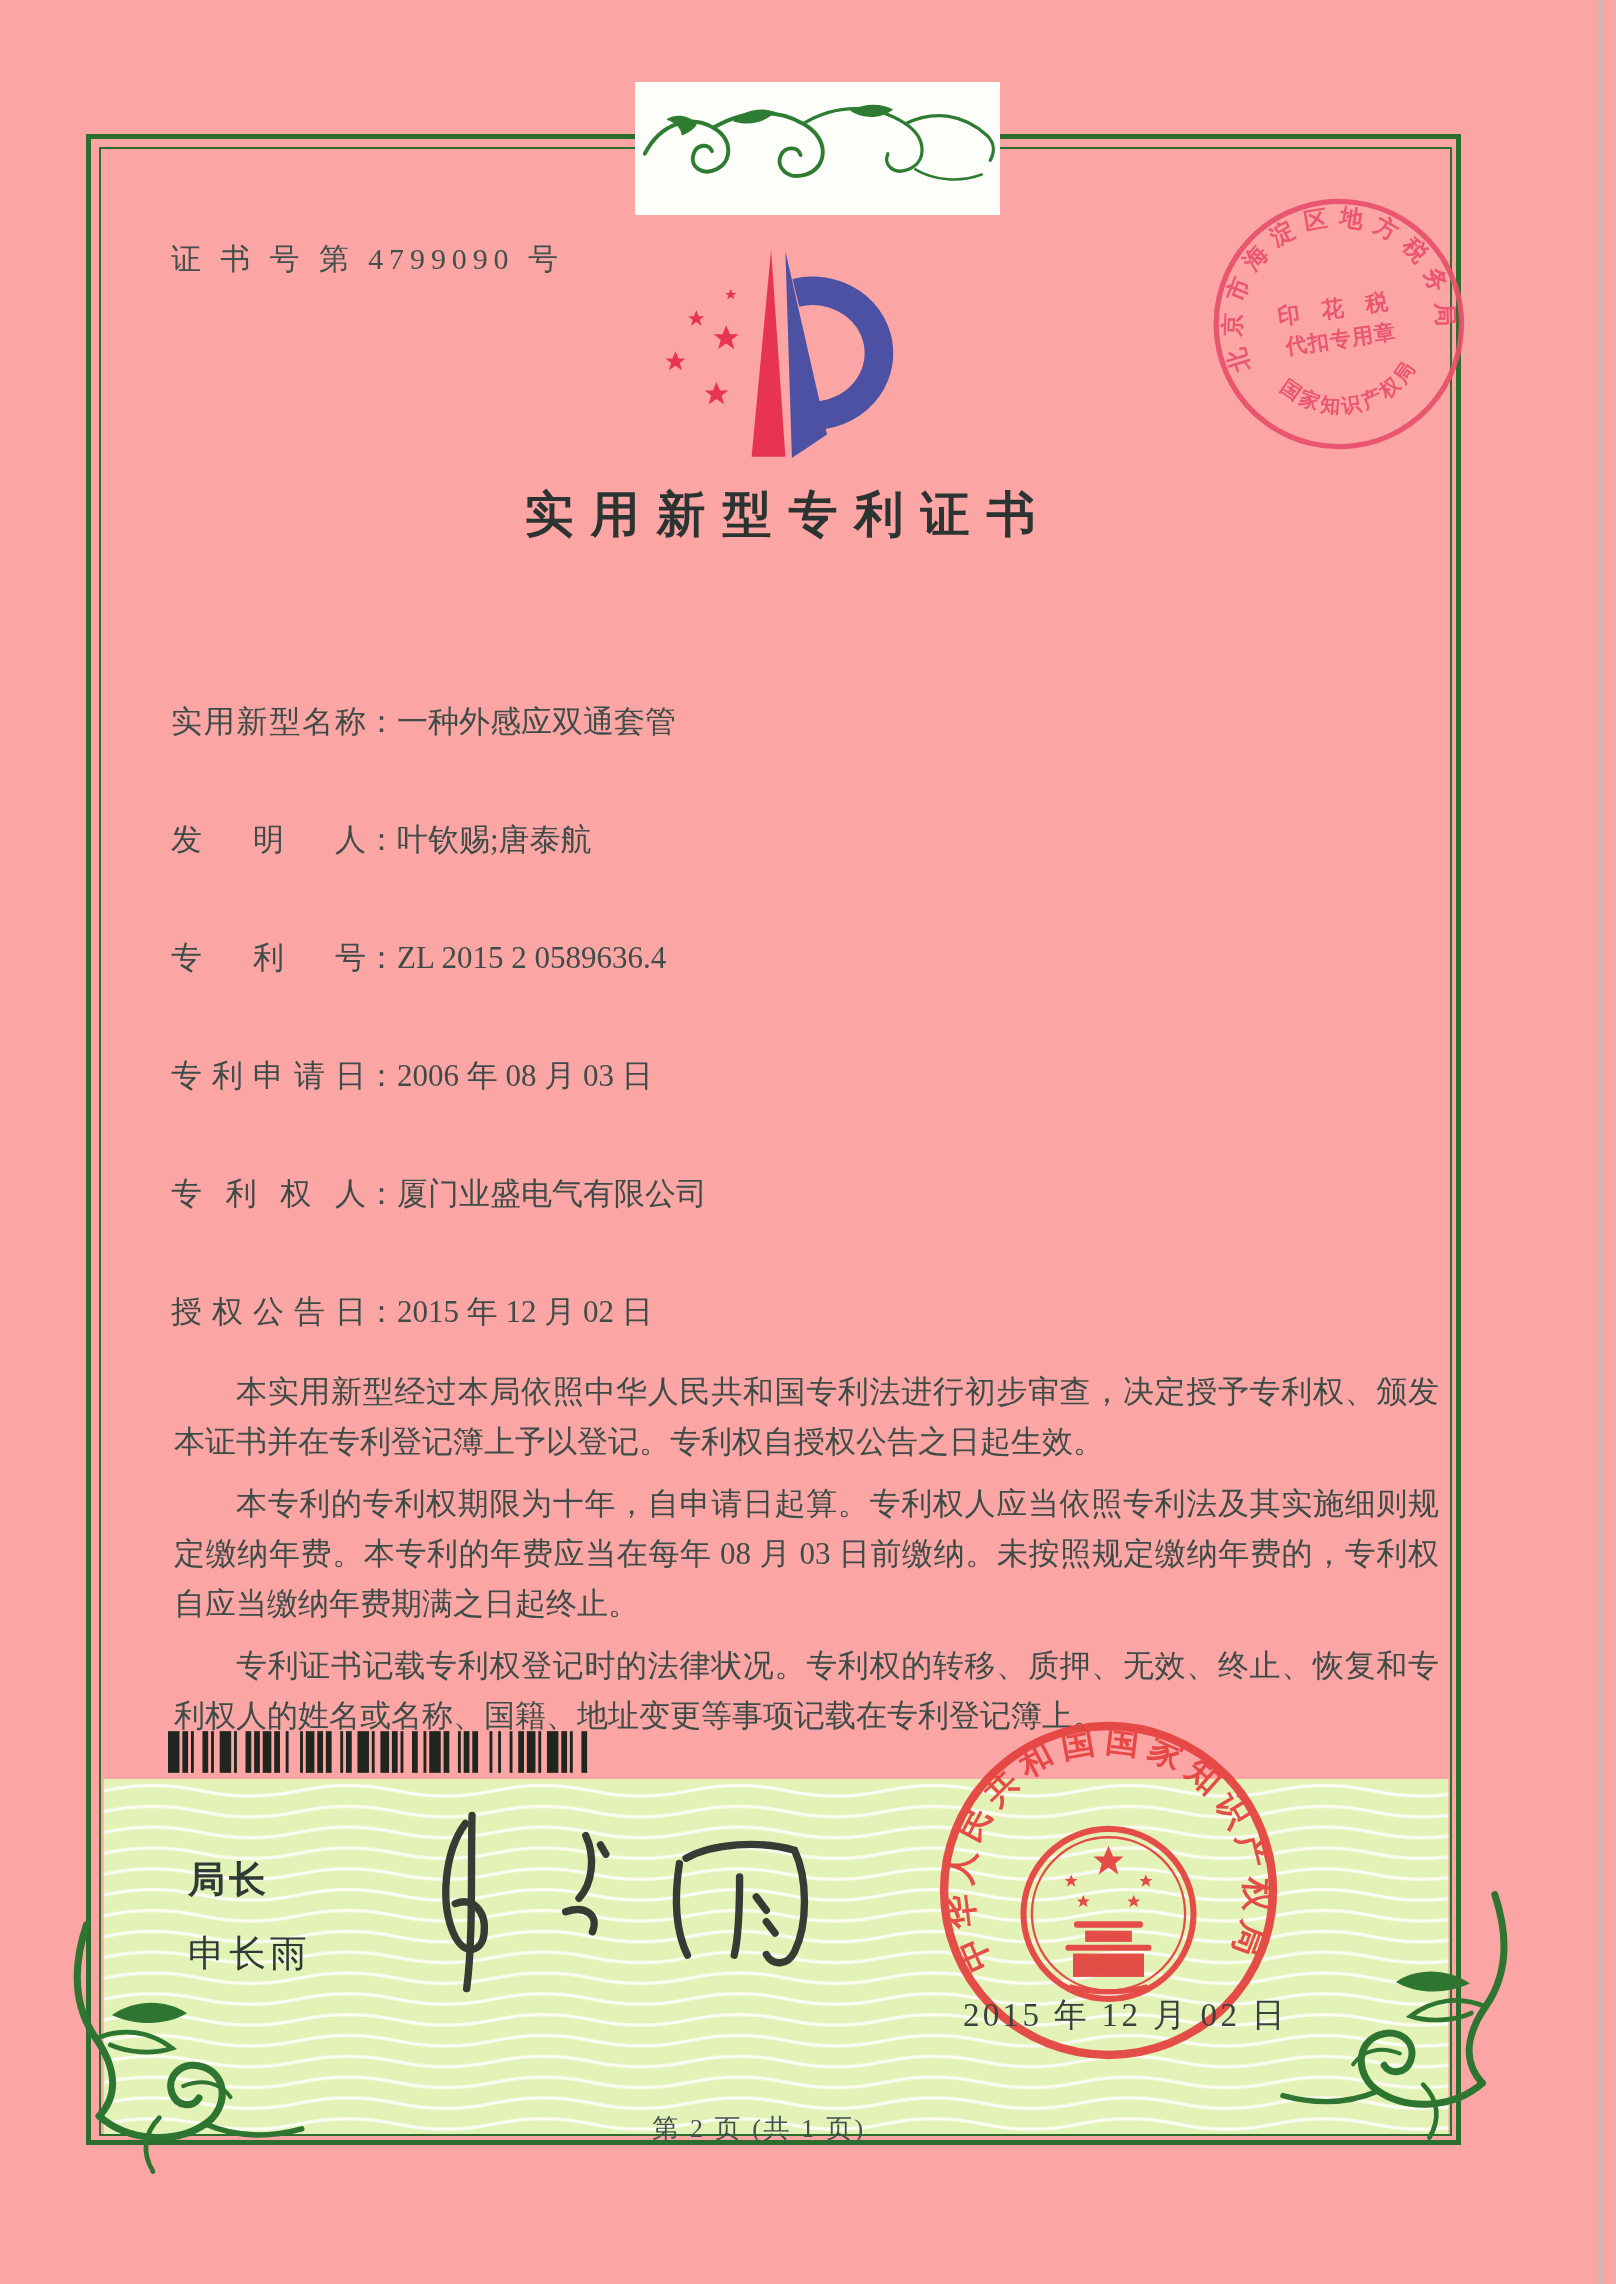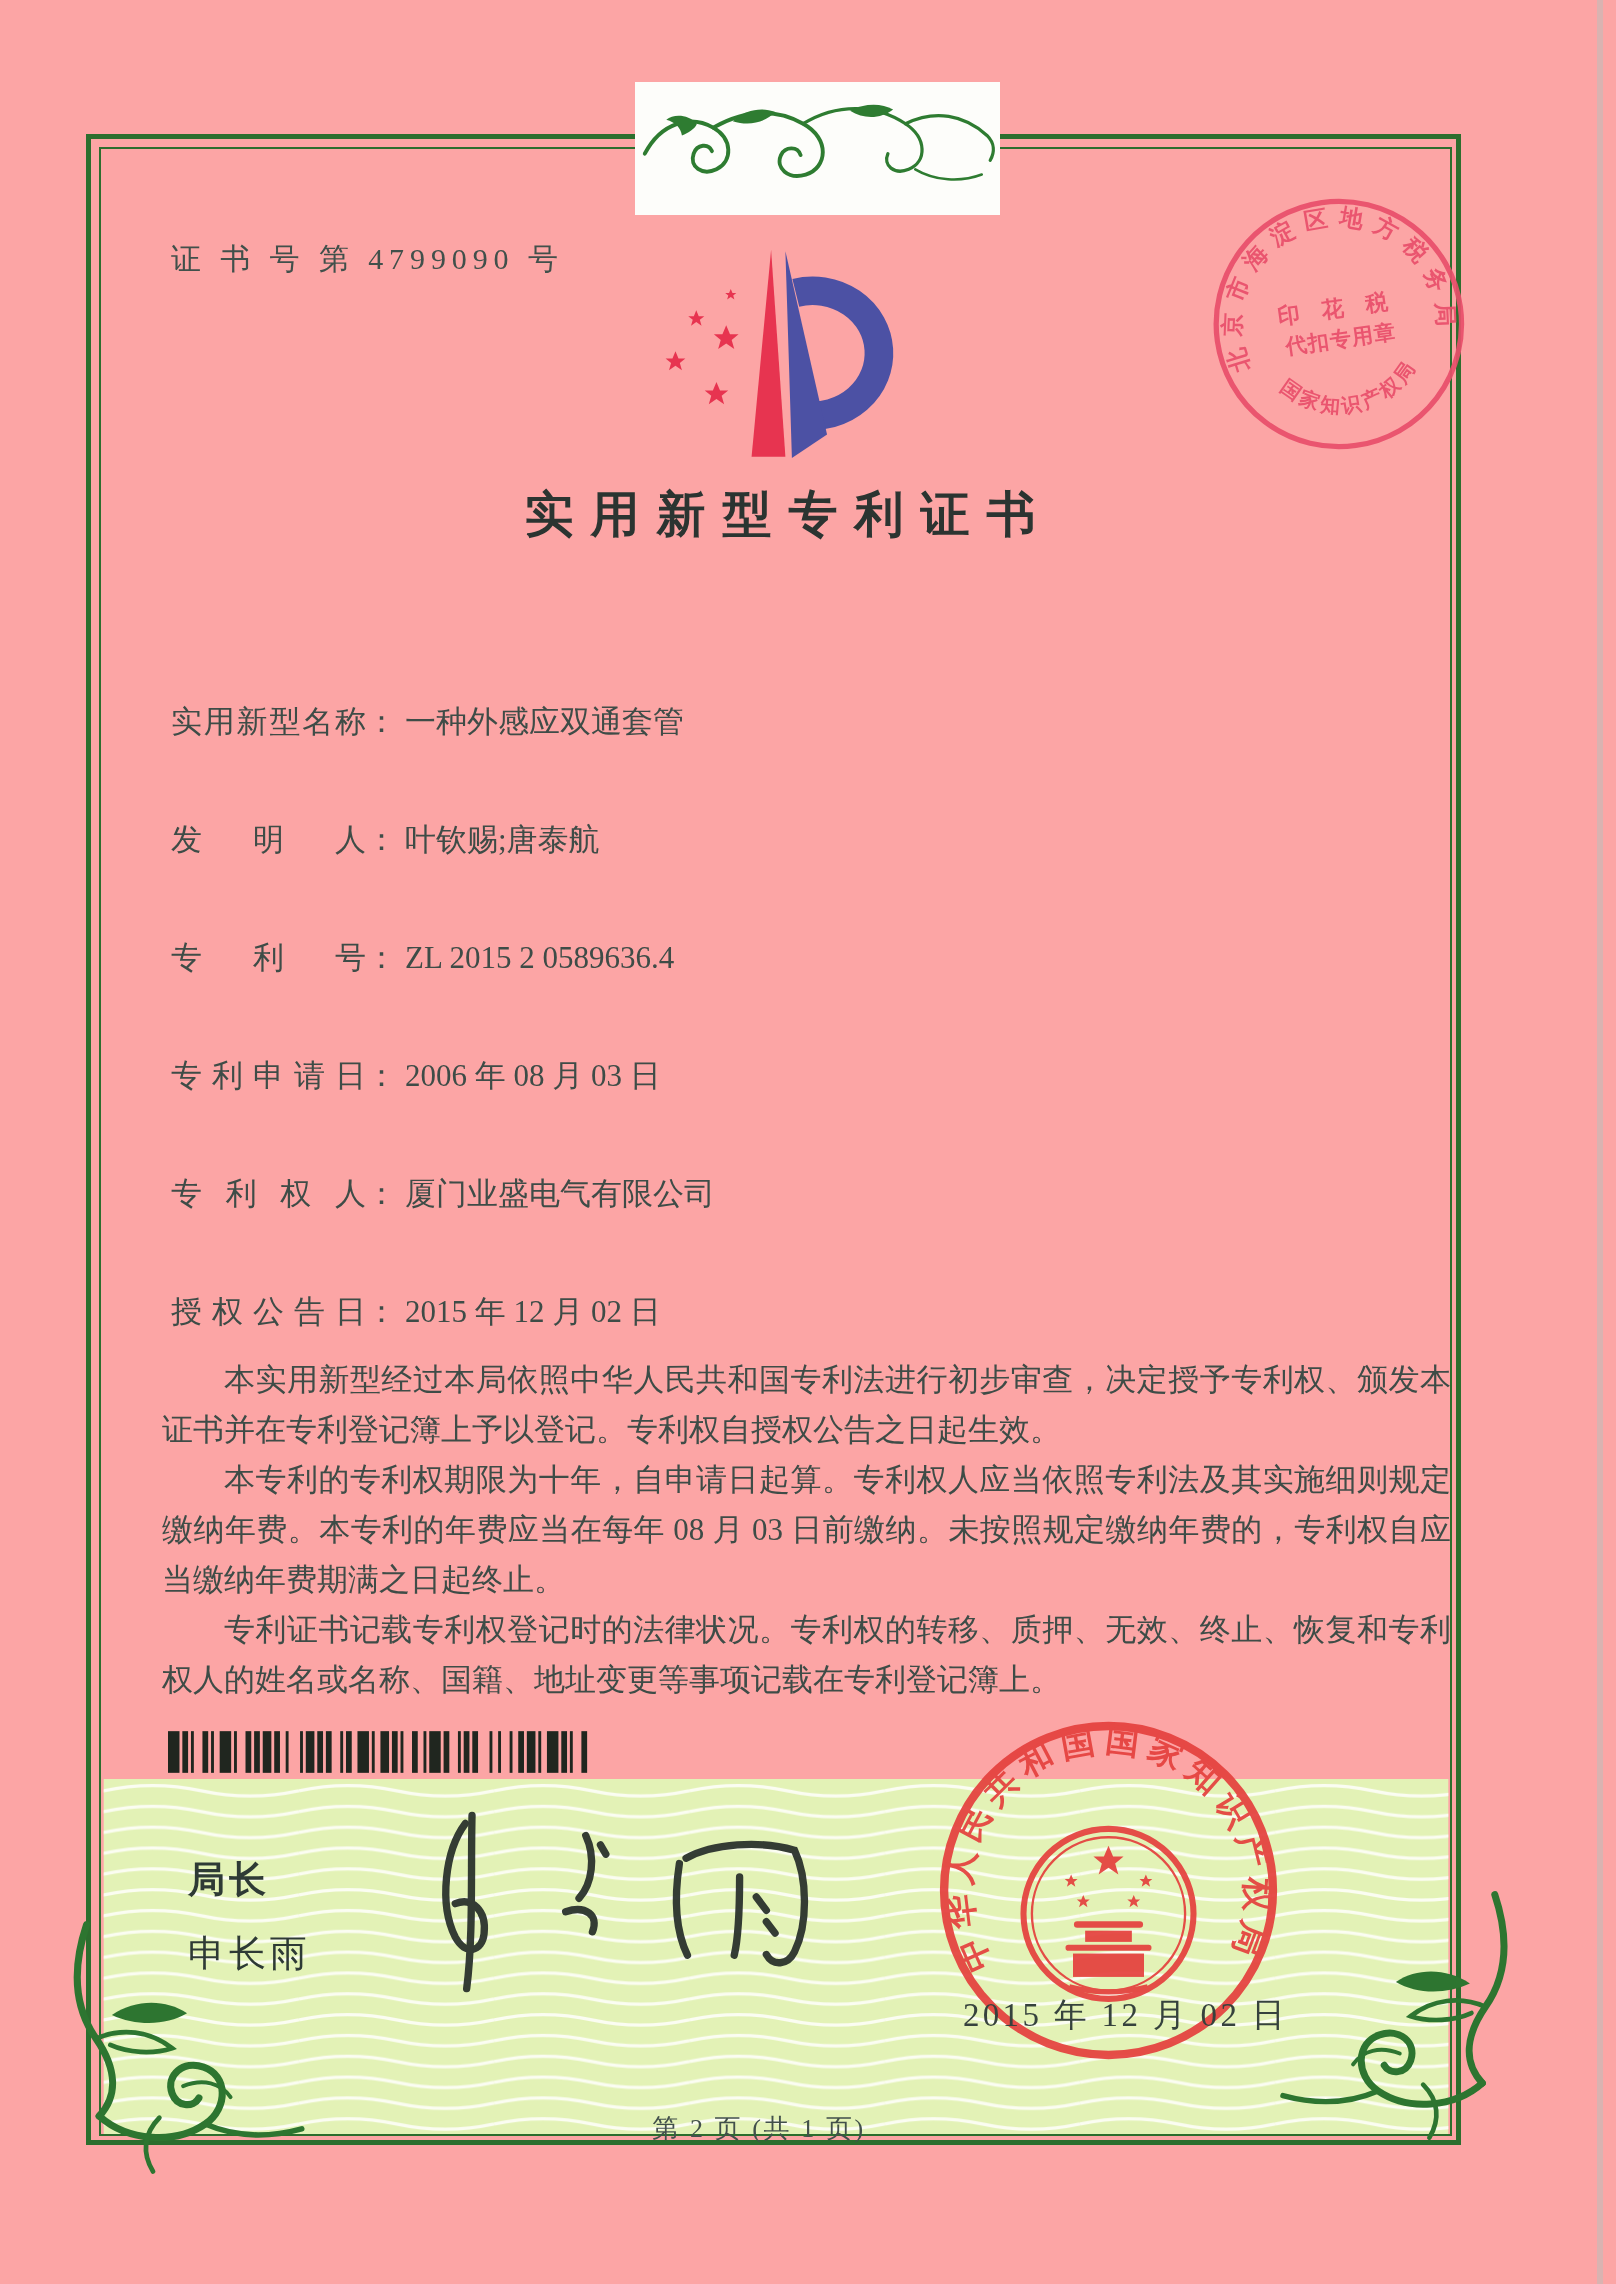--- a/index.html
+++ b/index.html
@@ -22,24 +22,24 @@
   .cert-no{left:171px;top:239px;font-size:30px;letter-spacing:5.9px;z-index:4;color:#41504b;}
   .logo{left:654px;top:242px;z-index:2;}
   .tax-stamp{left:1204px;top:189px;z-index:5;transform:rotate(-8deg);opacity:.92;}
 
   .title{left:0;top:482px;width:1577px;text-align:center;font-size:49px;font-weight:700;
          letter-spacing:17px;color:#2b3431;z-index:4;}
 
   .fields{left:171px;top:701px;z-index:4;font-size:31px;}
   .field{white-space:nowrap;height:31px;margin-bottom:87px;}
   .field .lbl{display:inline-block;width:195px;text-align:justify;text-align-last:justify;vertical-align:top;}
-  .field .val{margin-left:8px;}
+  .field .val{margin-left:0;}
 
   .paras{left:162px;top:1355px;width:1289px;z-index:4;font-size:31px;line-height:50px;text-align:justify;}
-  .paras p{margin:0;text-indent:2em;}
+  .paras p{margin:12px;text-indent:2em;}
 
   .barcode-wrap{left:168px;top:1731px;z-index:4;}
 
   .director-label{left:188px;top:1855px;font-size:37px;font-weight:600;z-index:4;color:#2e3a35;
                   font-family:"Liberation Sans","DejaVu Sans",sans-serif;letter-spacing:3.9px;}
   .director-name{left:188px;top:1929px;font-size:37px;font-weight:400;z-index:4;color:#2e3a35;
                  font-family:"Liberation Sans","DejaVu Sans",sans-serif;letter-spacing:3.9px;}
   .signature{left:365px;top:1796px;z-index:4;}
 
   .office-seal{left:931px;top:1713px;z-index:5;opacity:.93;}

